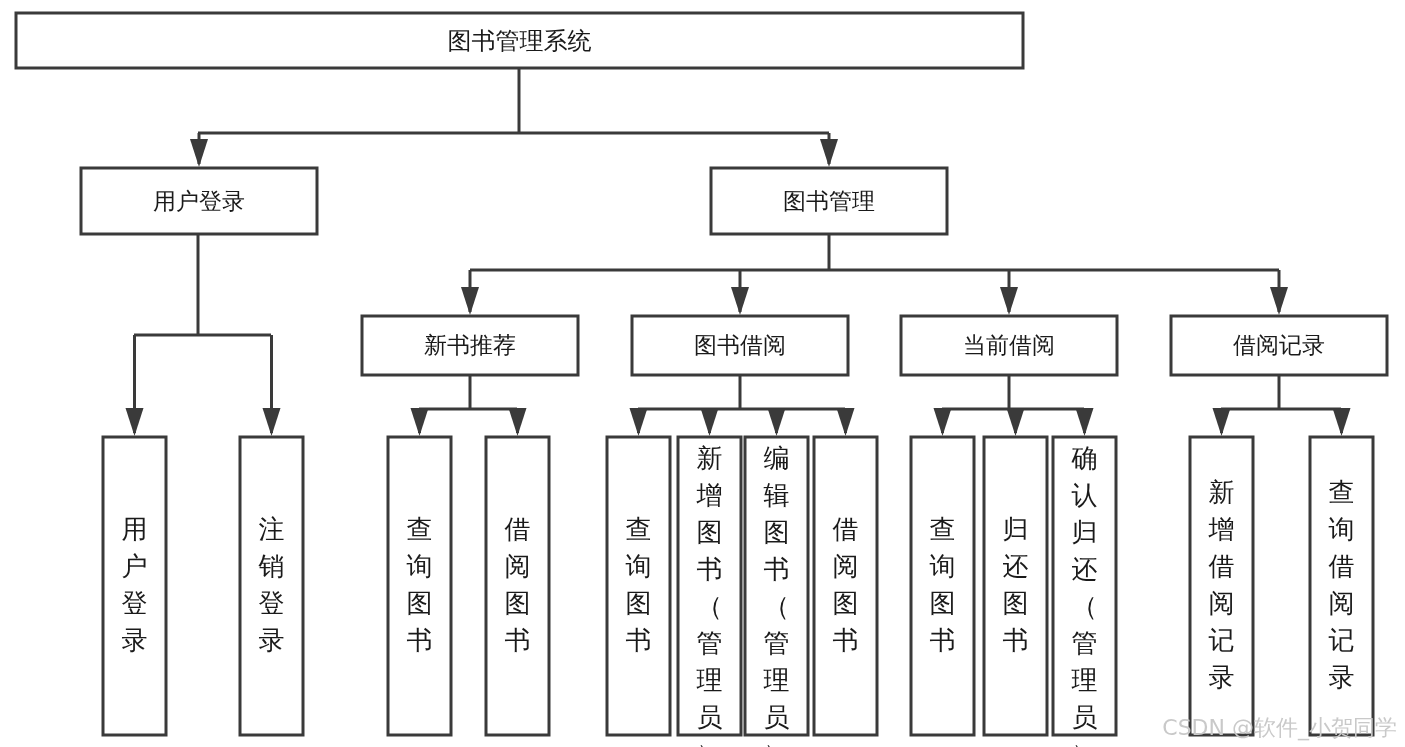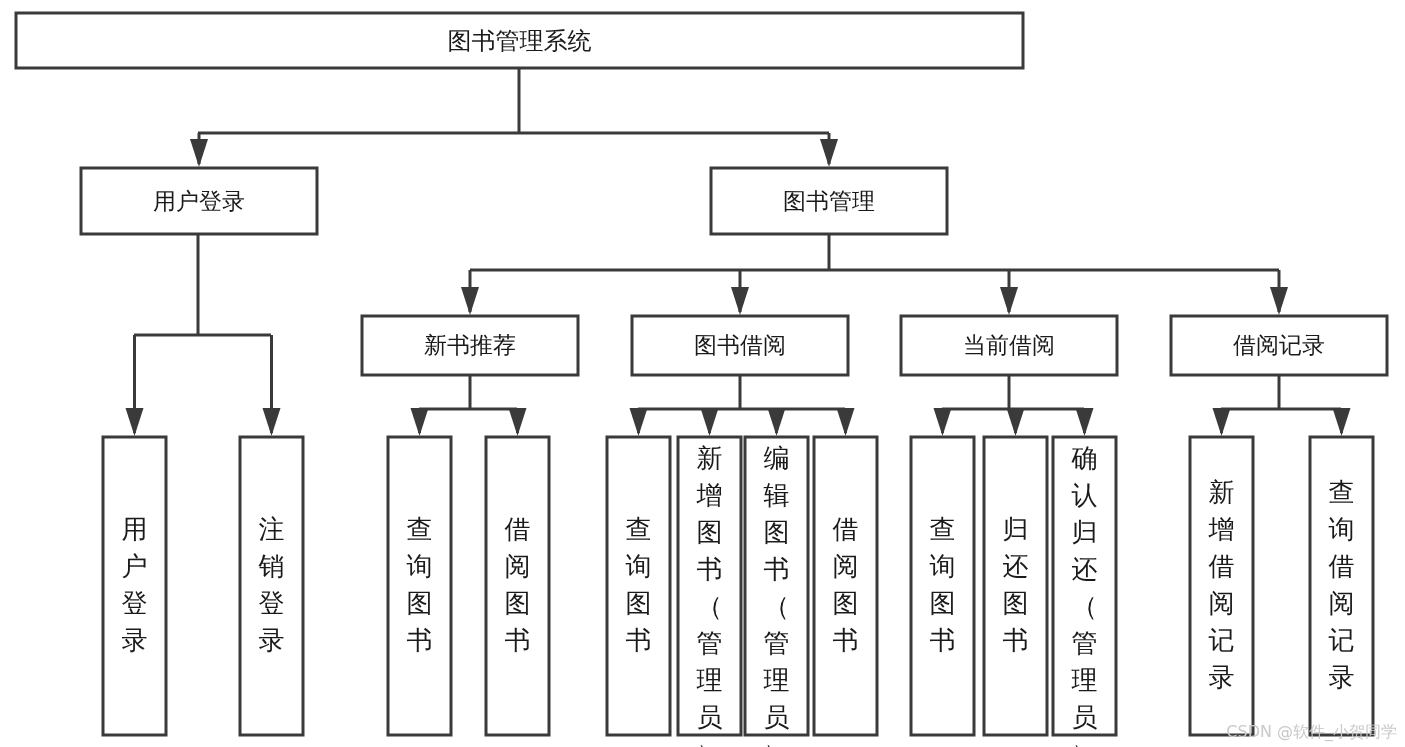--- a/index.html
+++ b/index.html
@@ -53,21 +53,21 @@
   }
   .arrow-head {
     fill: #3a3a3a;
     stroke: none;
   }
   .watermark-text {
     position: absolute;
     right: 8px;
     bottom: 4px;
     color: #c9c9c9;
-    font-size: 16px;
+    font-size: 22px;
     font-family: "DejaVu Sans", "Liberation Sans", sans-serif;
     white-space: nowrap;
     user-select: none;
   }
 </style>
 </head>
 <body>
 
 <div id="diagram-root">
   <svg class="diagram-canvas" viewBox="0 0 1405 747" xmlns="http://www.w3.org/2000/svg">

